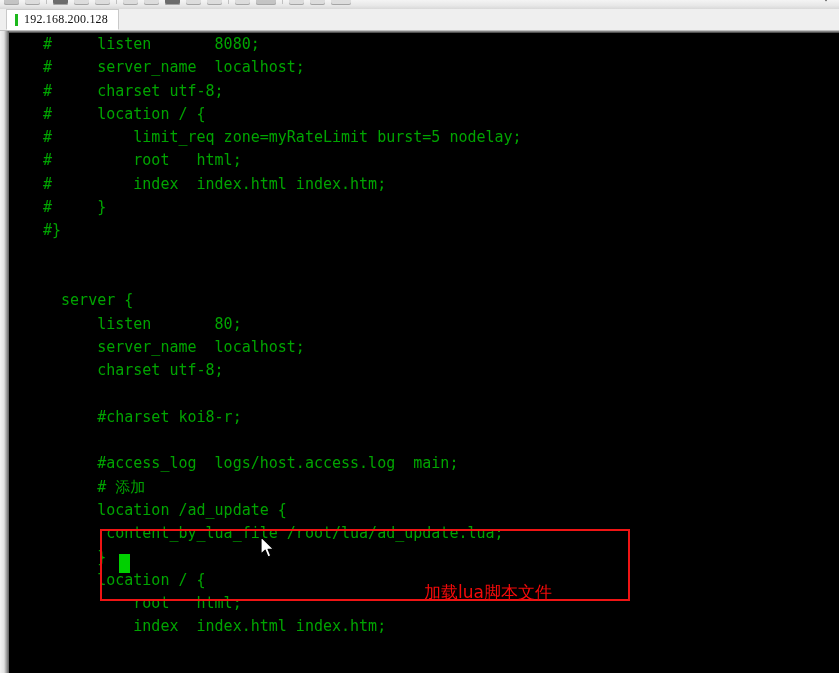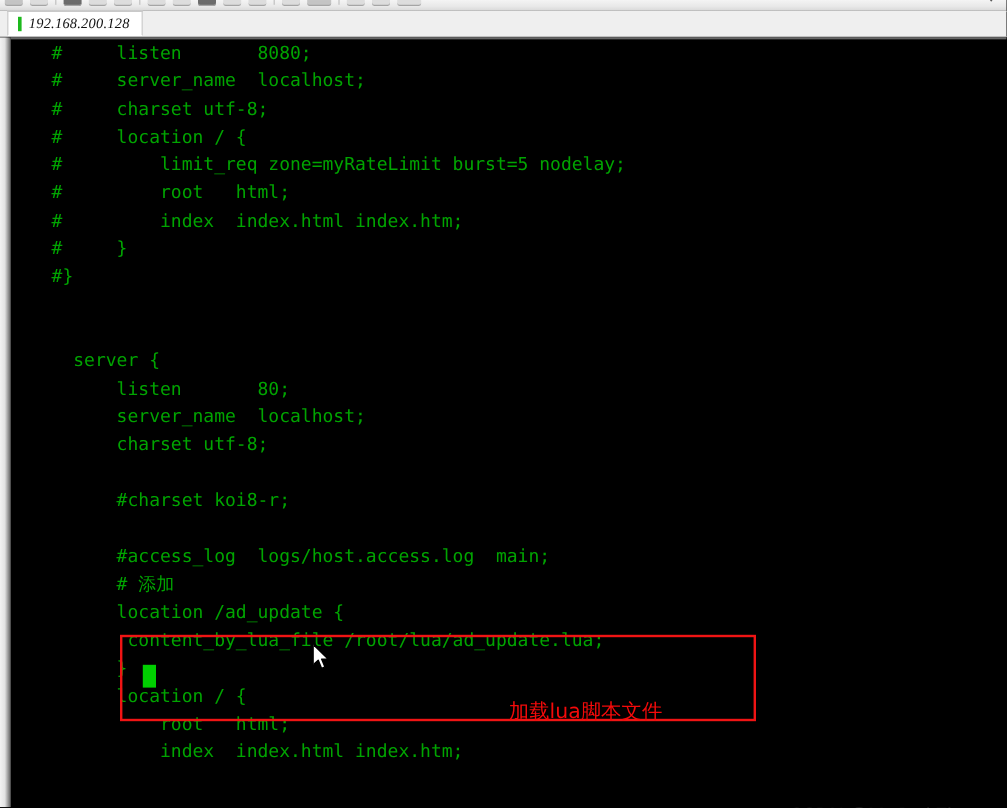--- a/index.html
+++ b/index.html
@@ -75,21 +75,20 @@
     left: 6px; top: 0px;
     height: 21px;
     padding: 0 10px 0 8px;
     background: #ffffff;
     border: 1px solid #c9c9c9;
     border-bottom: 1px solid #ffffff;
     display: flex;
     align-items: center;
     gap: 6px;
     box-sizing: border-box;
-    font-style: italic;
   }
   .tab-indicator {
     width: 3px;
     height: 12px;
     background: #1db91d;
   }
   .tab-label {
     font-family: "Liberation Serif", serif;
     font-size: 12px;
     color: #111;

